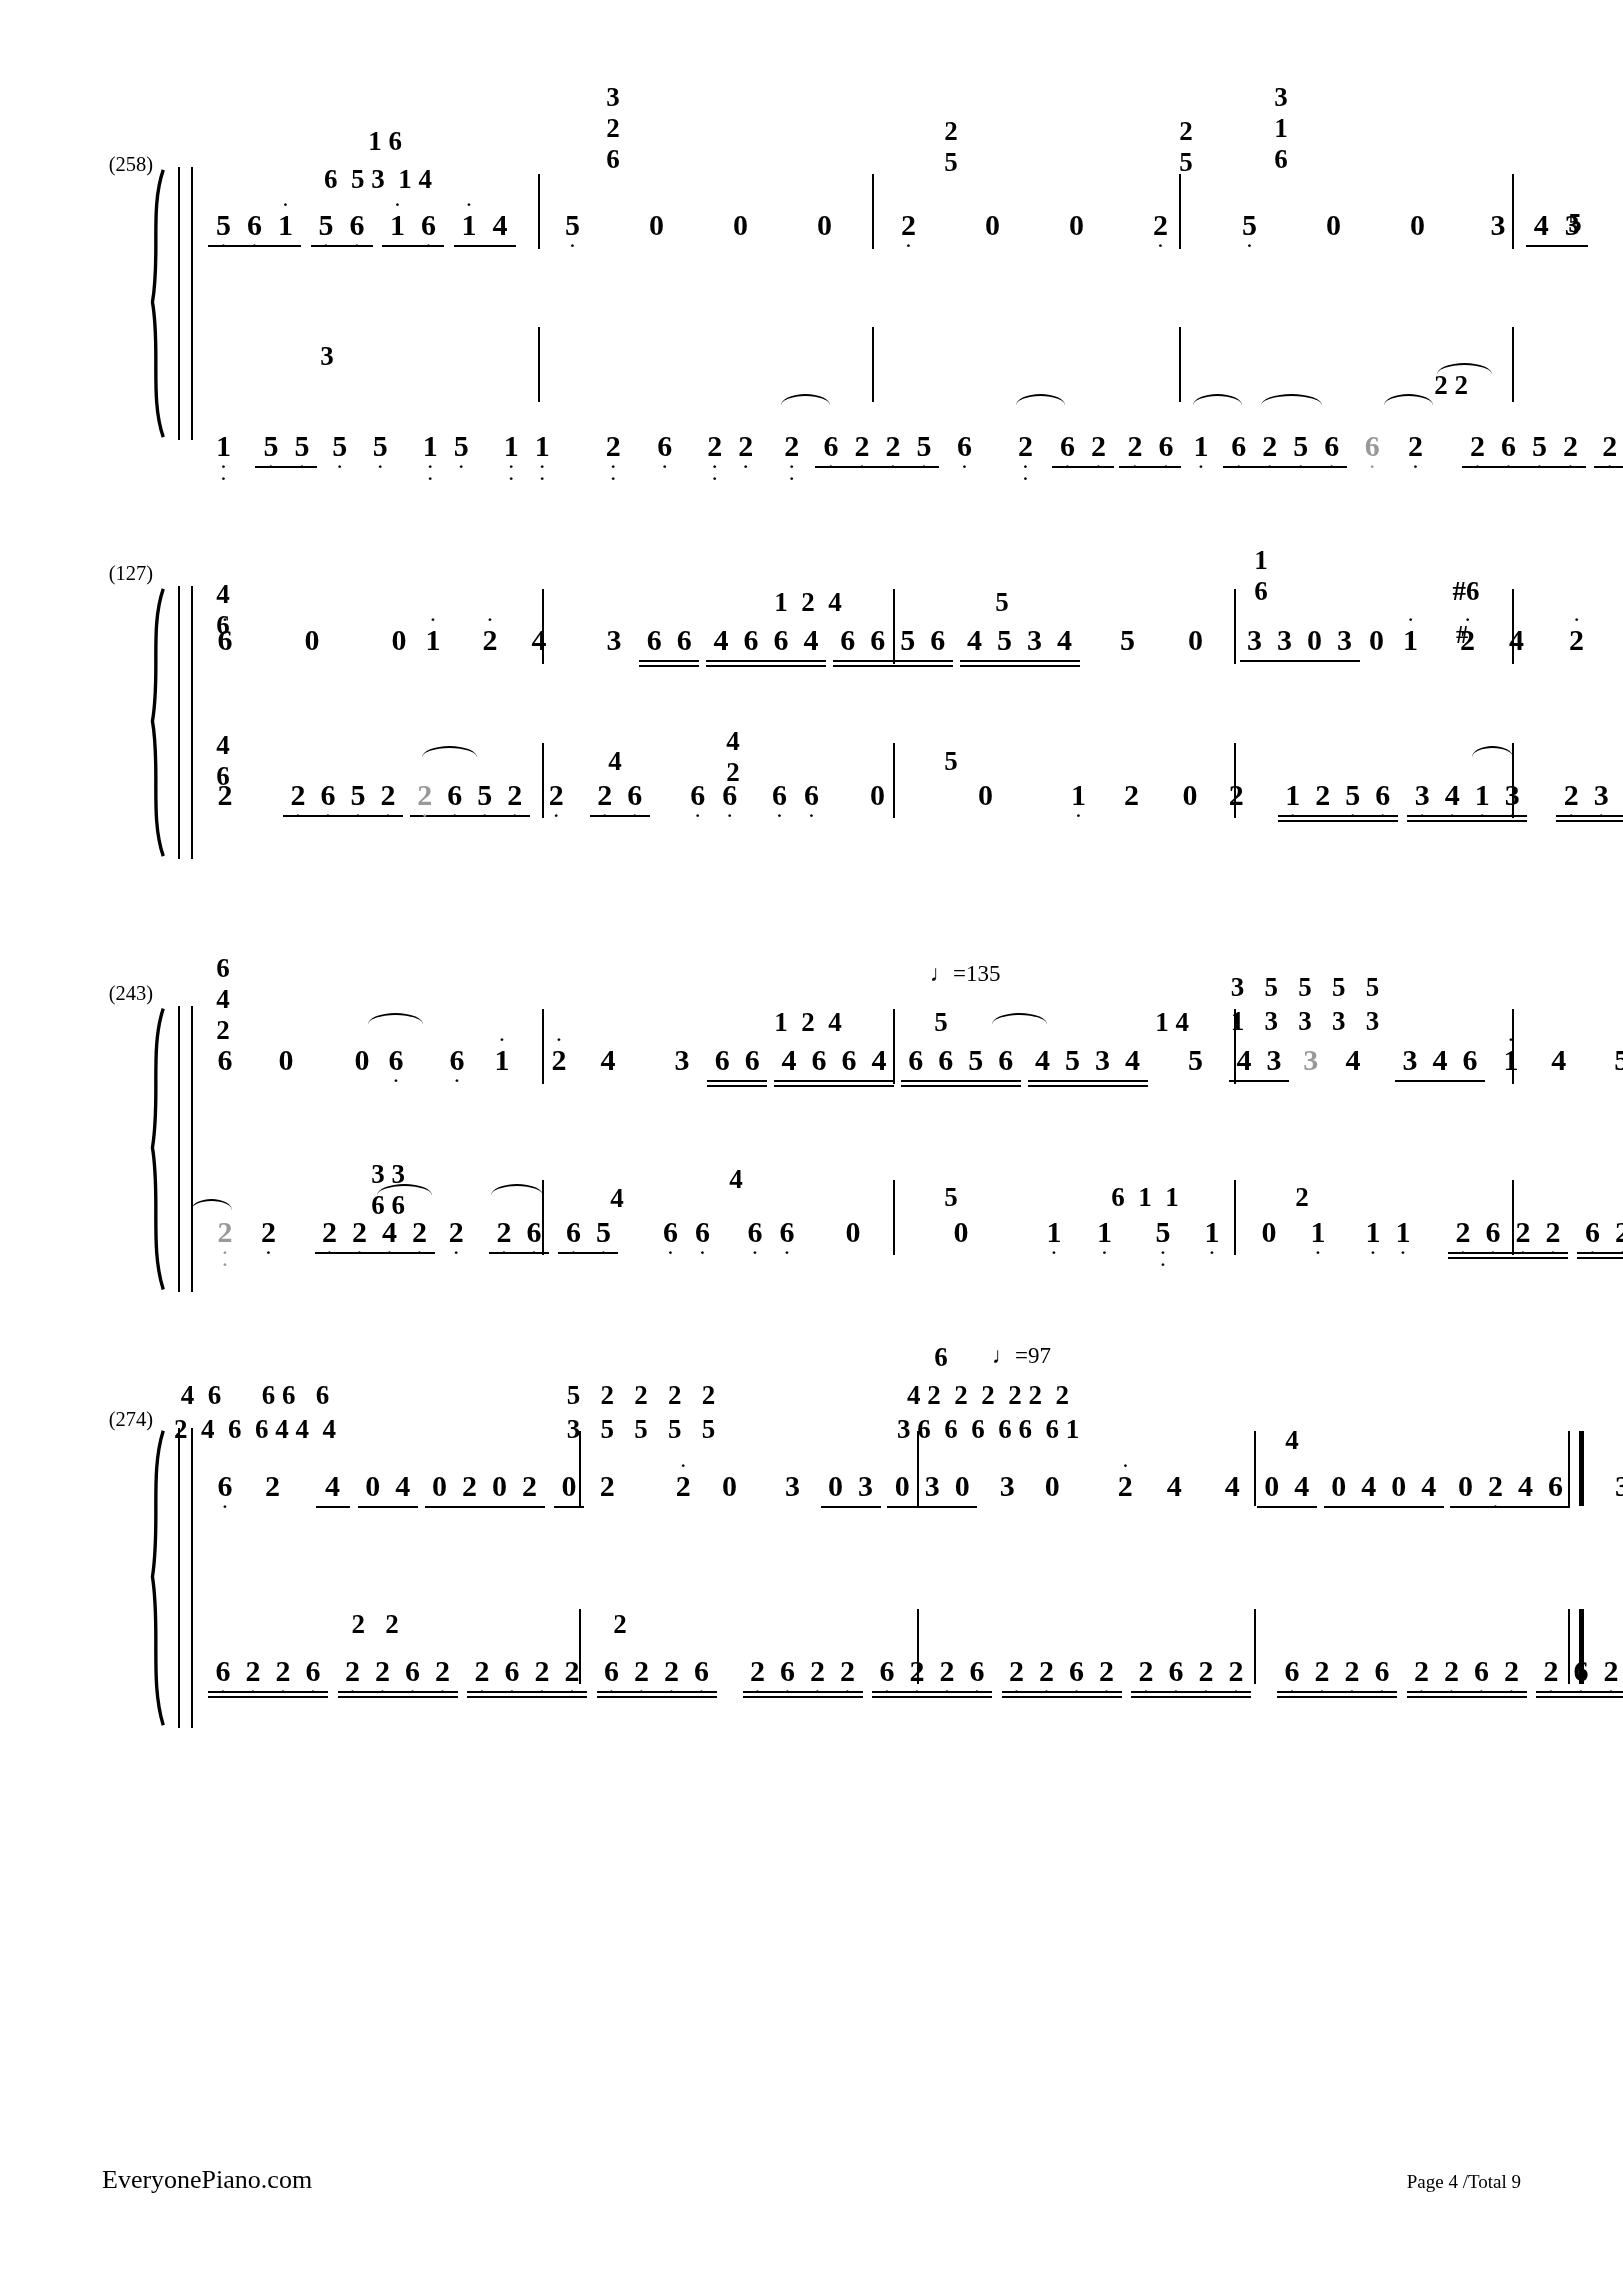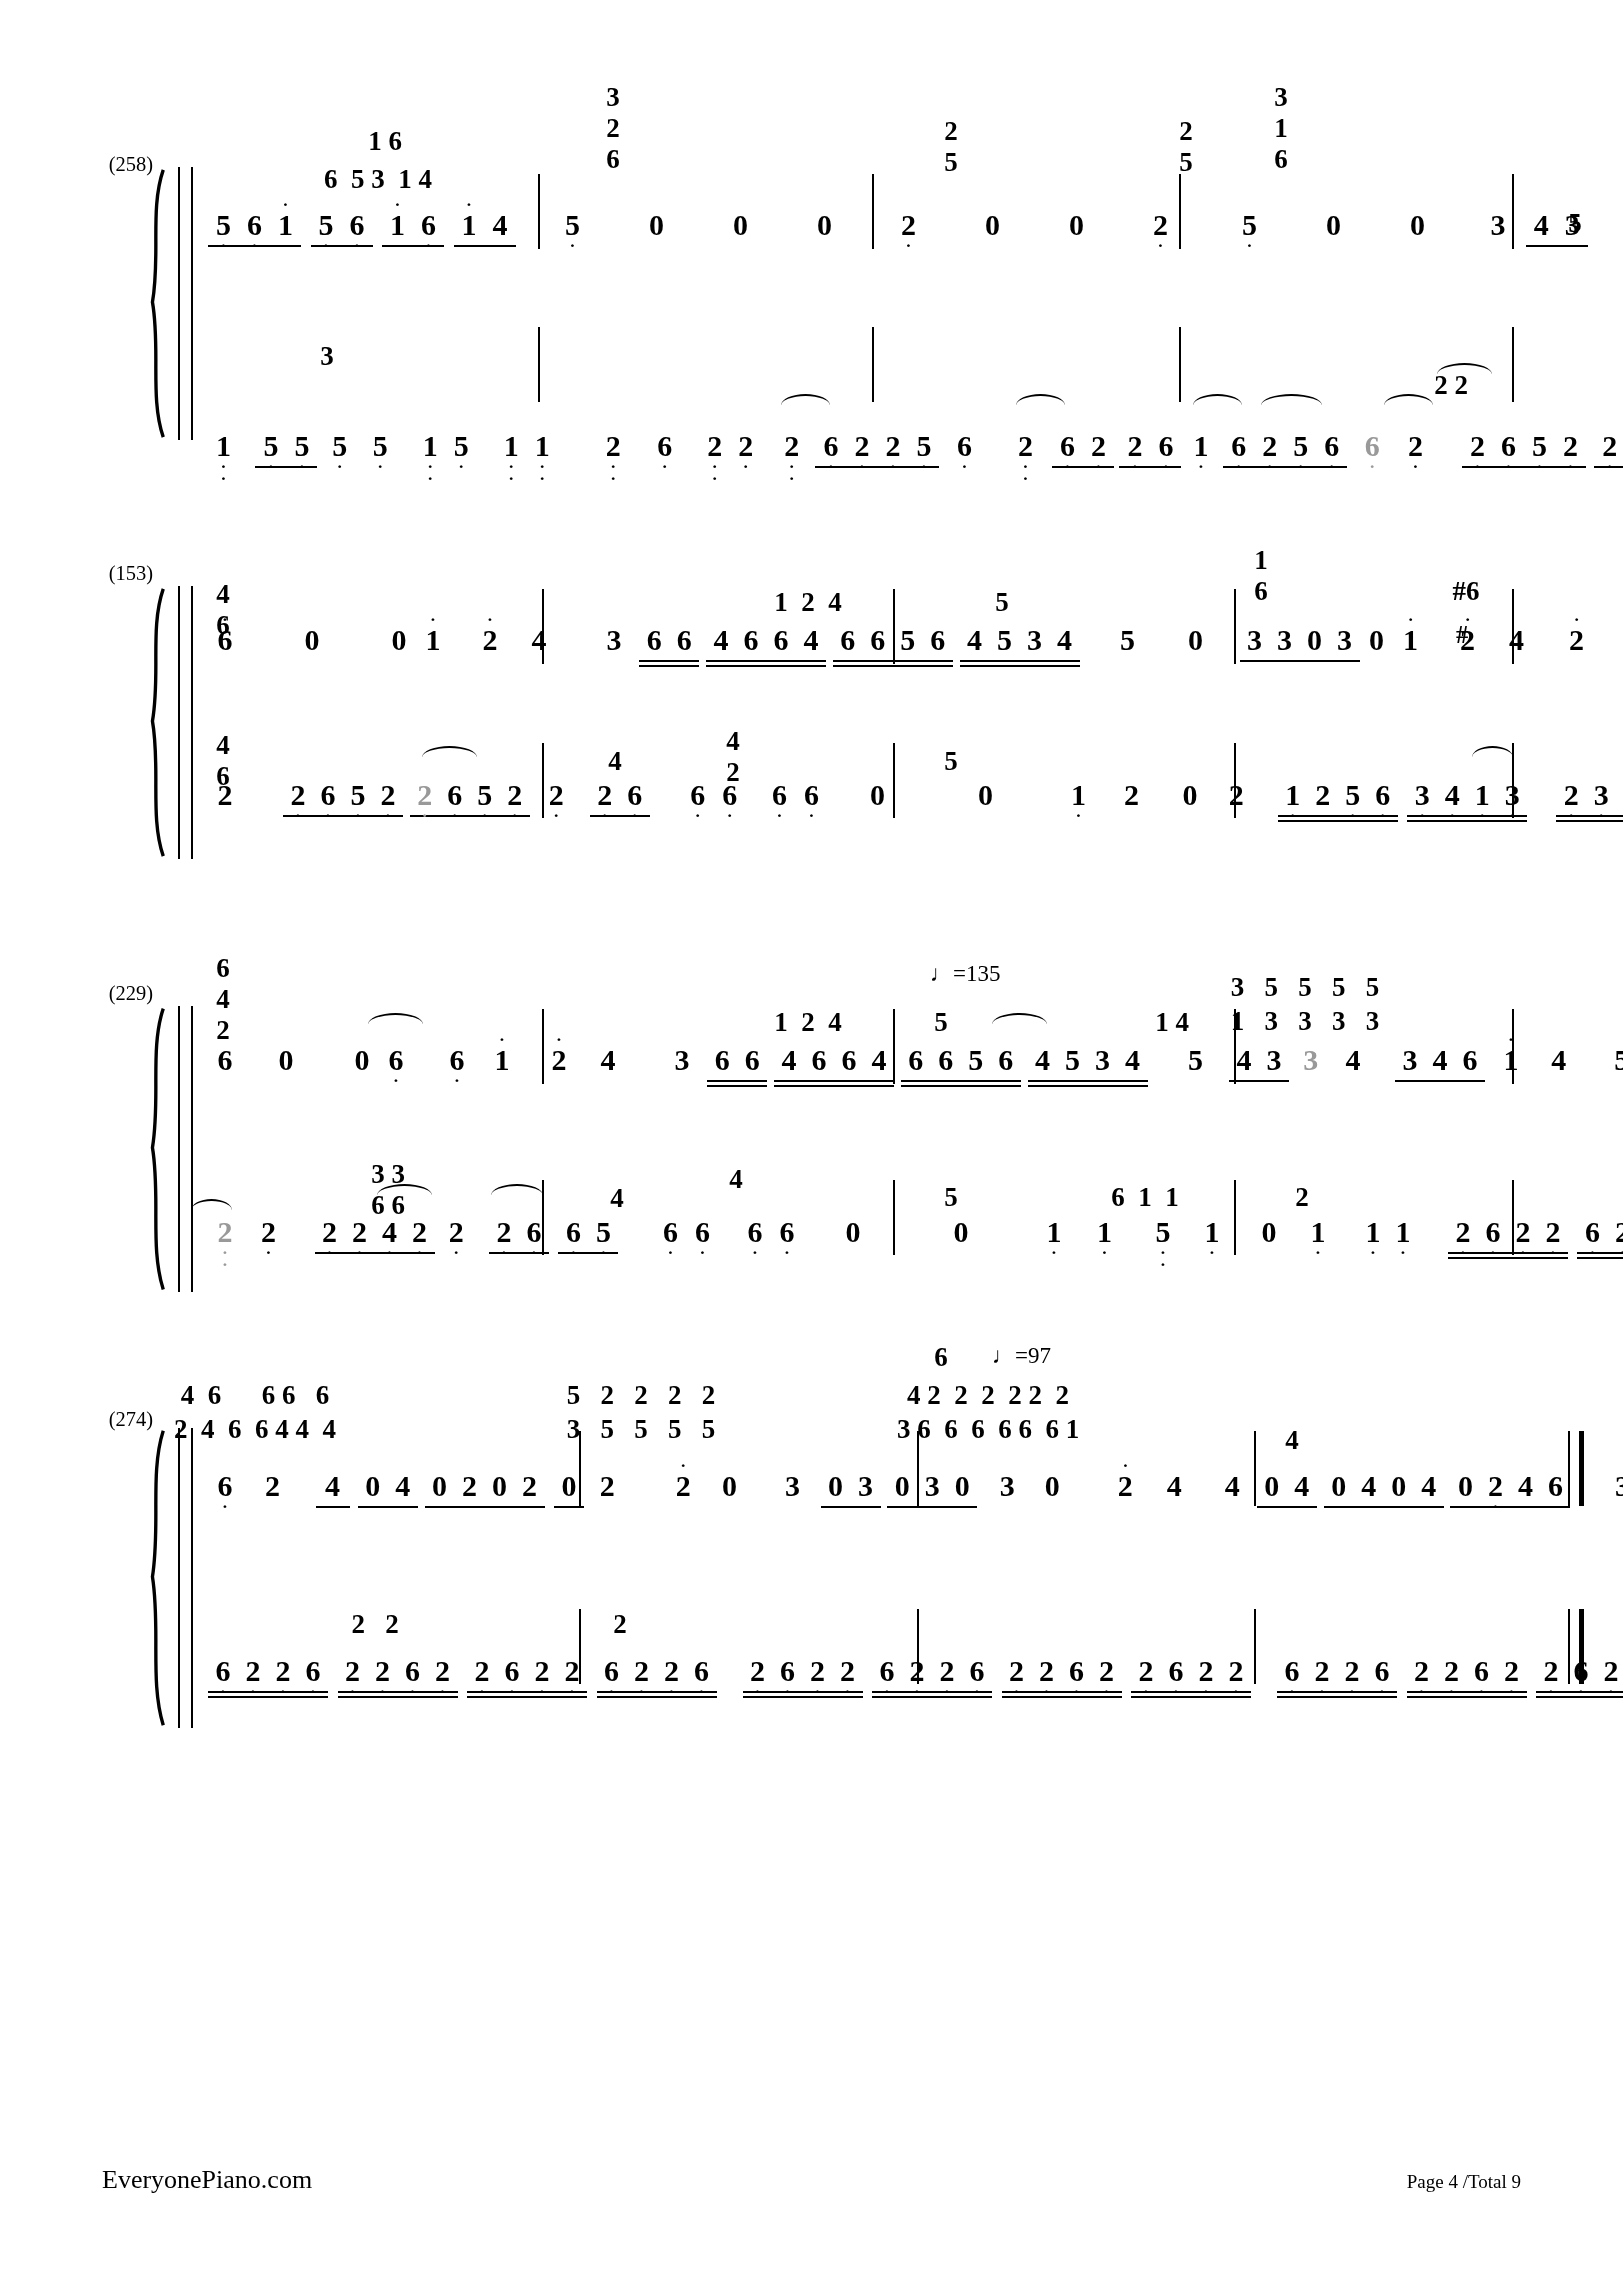--- a/index.html
+++ b/index.html
@@ -196,21 +196,21 @@
     <div class="slur" style="left:1335px;top:322px;width:55px;"></div>
     <div class="slur" style="left:679px;top:353px;width:49px;"></div>
     <div class="slur" style="left:914px;top:353px;width:49px;"></div>
     <div class="slur" style="left:1091px;top:353px;width:49px;"></div>
     <div class="slur" style="left:1159px;top:353px;width:61px;"></div>
     <div class="slur" style="left:1282px;top:353px;width:49px;"></div>
   </div>
 
   <div class="system" style="top:545px;height:409px;">
 
-    <div class="measure-no" style="left:6.8px;top:17px;">(153)</div>
+    <div class="measure-no" style="left:6.8px;top:17px;">(127)</div>
 
     <div class="brace" style="left:41px;top:41px;">
       <svg width="27" height="273" viewBox="0 0 40 400">
         <path d="M30 2 C10 60 26 130 14 198 C26 266 10 340 30 398" stroke="#000" stroke-width="5" fill="none"></path>
       </svg>
     </div>
 
     <div class="barline" style="left:76px;top:41px;height:273px;"></div>
     <div class="barline" style="left:89px;top:41px;height:273px;"></div>
     <div class="barline" style="left:440px;top:44px;height:75px;"></div>
@@ -240,21 +240,21 @@
     <div class="stack" style="left:121px;top:185px;font-size:27px;line-height:31px;">4<br>6</div>
     <div class="stack" style="left:513px;top:201px;font-size:27px;">4</div>
     <div class="stack" style="left:631px;top:181px;font-size:27px;line-height:31px;">4<br>2</div>
     <div class="stack" style="left:849px;top:201px;font-size:27px;">5</div>
     <div class="slur" style="left:320px;top:201px;width:55px;"></div>
     <div class="slur" style="left:1370px;top:201px;width:41px;"></div>
   </div>
 
   <div class="system" style="top:924px;height:416px;">
 
-    <div class="measure-no" style="left:6.8px;top:58px;">(229)</div>
+    <div class="measure-no" style="left:6.8px;top:58px;">(243)</div>
 
     <div class="brace" style="left:41px;top:82px;">
       <svg width="27" height="286" viewBox="0 0 40 420">
         <path d="M30 2 C10 62 26 136 14 208 C26 280 10 356 30 418" stroke="#000" stroke-width="5" fill="none"></path>
       </svg>
     </div>
 
     <div class="barline" style="left:76px;top:82px;height:286px;"></div>
     <div class="barline" style="left:89px;top:82px;height:286px;"></div>
     <div class="barline" style="left:440px;top:85px;height:75px;"></div>

